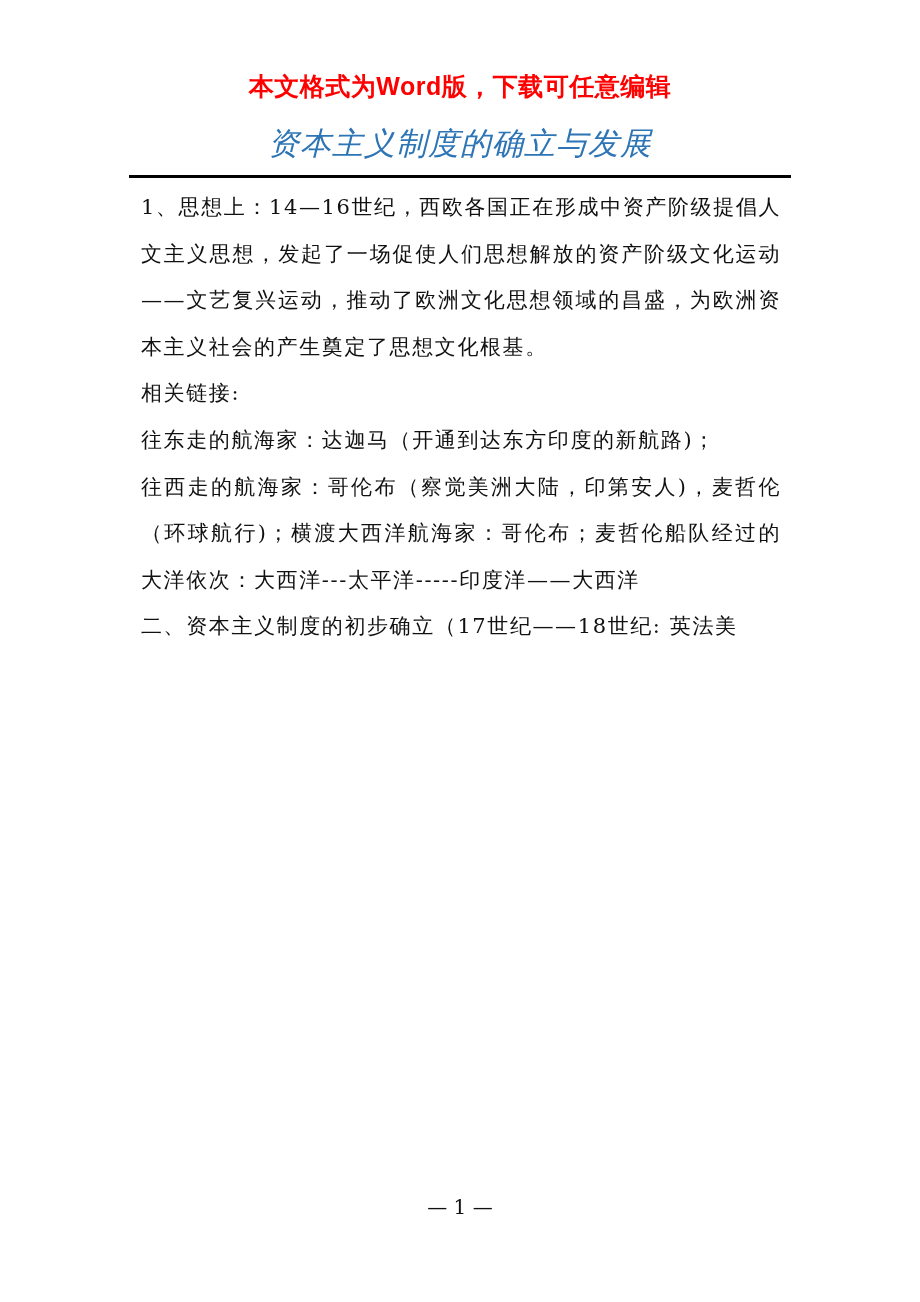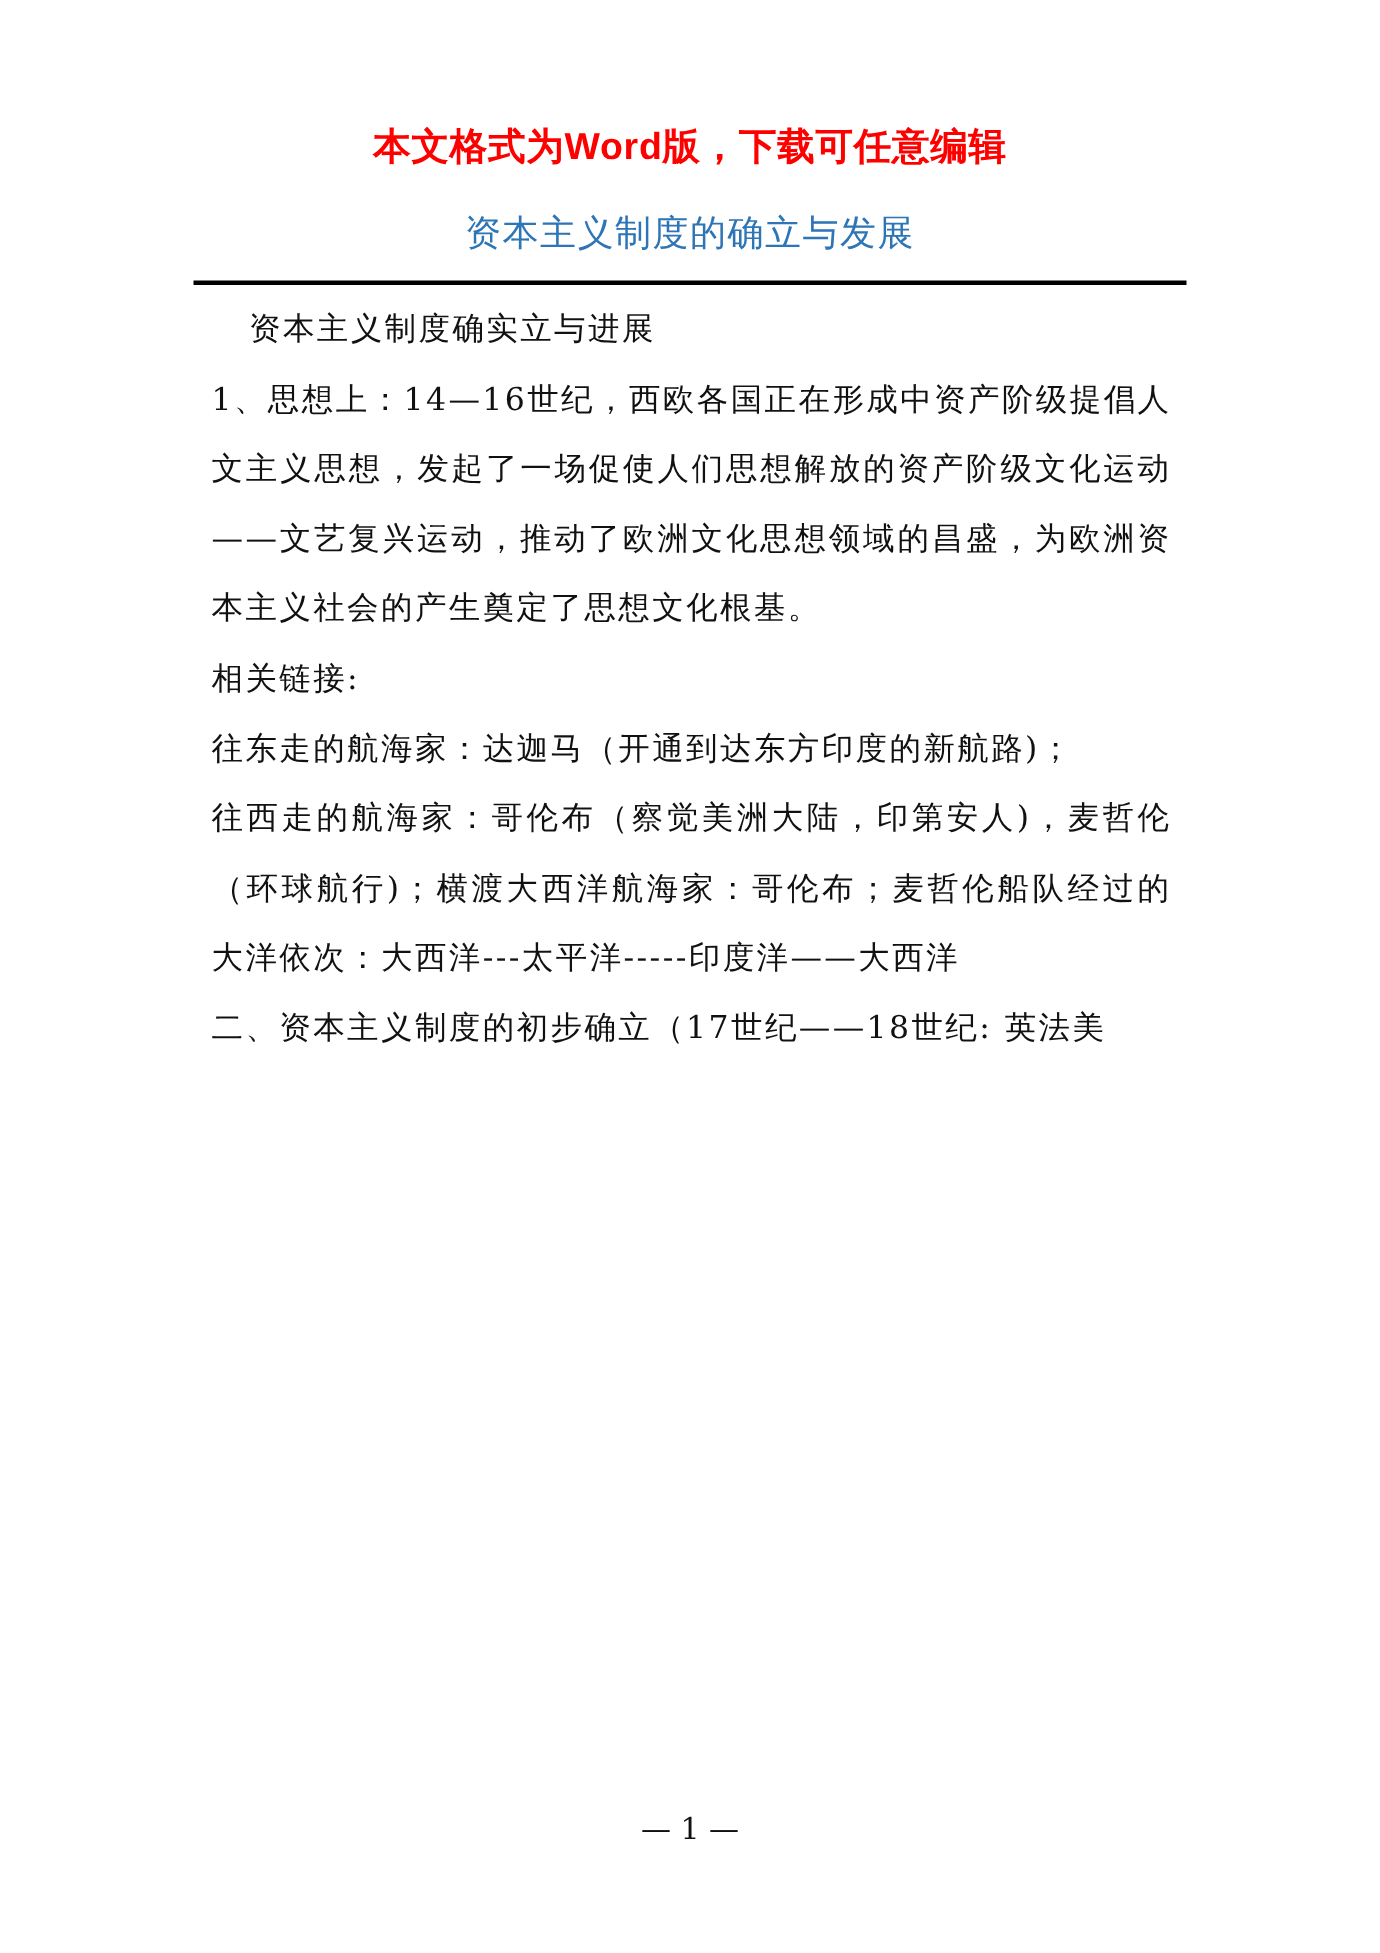--- a/index.html
+++ b/index.html
@@ -13,21 +13,20 @@
       position: relative;
       overflow: hidden;
       font-family: "DejaVu Serif", "Liberation Serif", serif;
       color: #111111;
     }
     .page {
       position: absolute;
       left: 0; top: 0;
       width: 920px;
       height: 1006px;
-      margin-top: 12px;
     }
     .banner {
       position: absolute;
       left: 0;
       top: 68px;
       width: 920px;
       text-align: center;
       font-family: "Liberation Sans", "DejaVu Sans", sans-serif;
       font-weight: bold;
       font-size: 25px;
@@ -35,24 +34,25 @@
       color: #ff0000;
       letter-spacing: 0.5px;
     }
     .doc-title {
       position: absolute;
       left: 0;
       top: 120px;
       width: 920px;
       text-align: center;
       font-family: "DejaVu Sans", "Liberation Sans", sans-serif;
-      font-size: 24px;
+      font-size: 31px;
       line-height: 46px;
       color: #2e75b6;
       letter-spacing: 1px;
+      font-style: italic;
     }
     .title-rule {
       position: absolute;
       left: 129px;
       top: 175px;
       width: 662px;
       height: 3px;
       background: #000000;
     }
     .body-text {
@@ -87,21 +87,20 @@
   </style>
 </head>
 <body>
 
 <div class="page">
   <div class="banner">本文格式为Word版，下载可任意编辑</div>
   <div class="doc-title">资本主义制度的确立与发展</div>
   <div class="title-rule"></div>
 
   <div class="body-text">
-    <p class="para indent">资本主义制度确实立与进展</p>
     <p class="para">1、思想上：14—16世纪，西欧各国正在形成中资产阶级提倡人文主义思想，发起了一场促使人们思想解放的资产阶级文化运动——文艺复兴运动，推动了欧洲文化思想领域的昌盛，为欧洲资本主义社会的产生奠定了思想文化根基。</p>
     <p class="para">相关链接:</p>
     <p class="para">往东走的航海家：达迦马（开通到达东方印度的新航路)；</p>
     <p class="para">往西走的航海家：哥伦布（察觉美洲大陆，印第安人)，麦哲伦（环球航行)；横渡大西洋航海家：哥伦布；麦哲伦船队经过的大洋依次：大西洋---太平洋-----印度洋——大西洋</p>
     <p class="para">二、资本主义制度的初步确立（17世纪——18世纪: 英法美</p>
   </div>
 
   <div class="page-number">— 1 —</div>
 </div>
 

